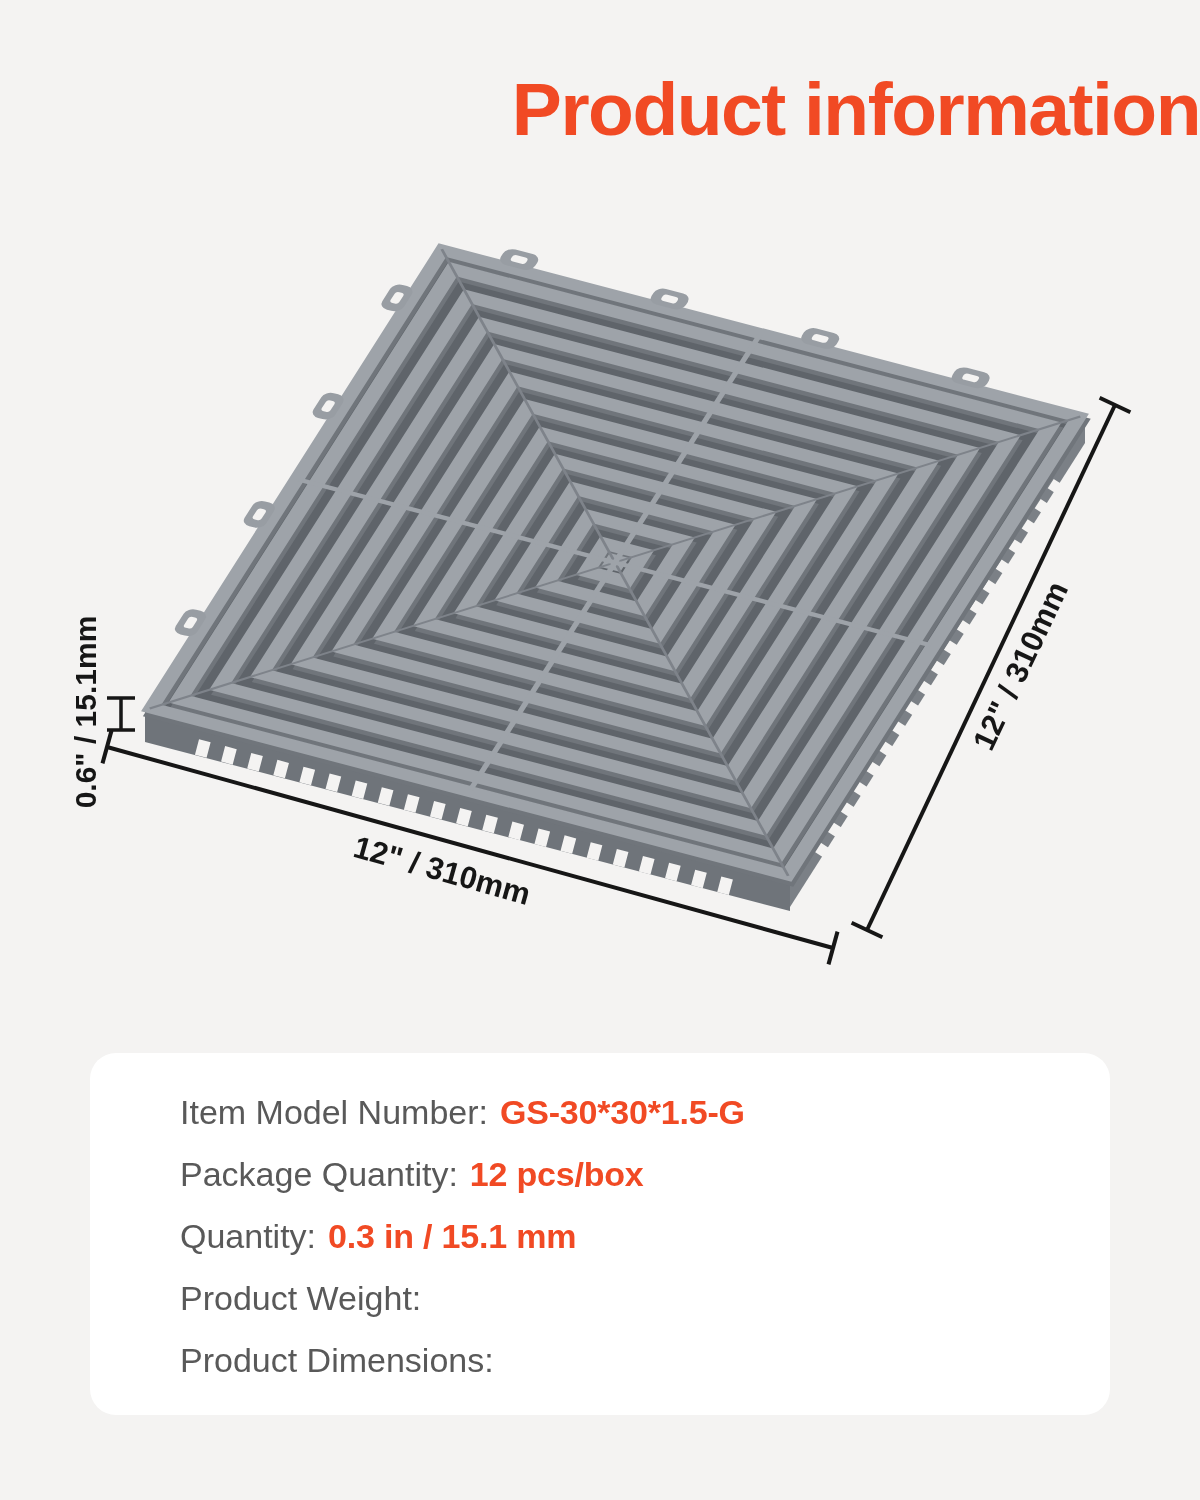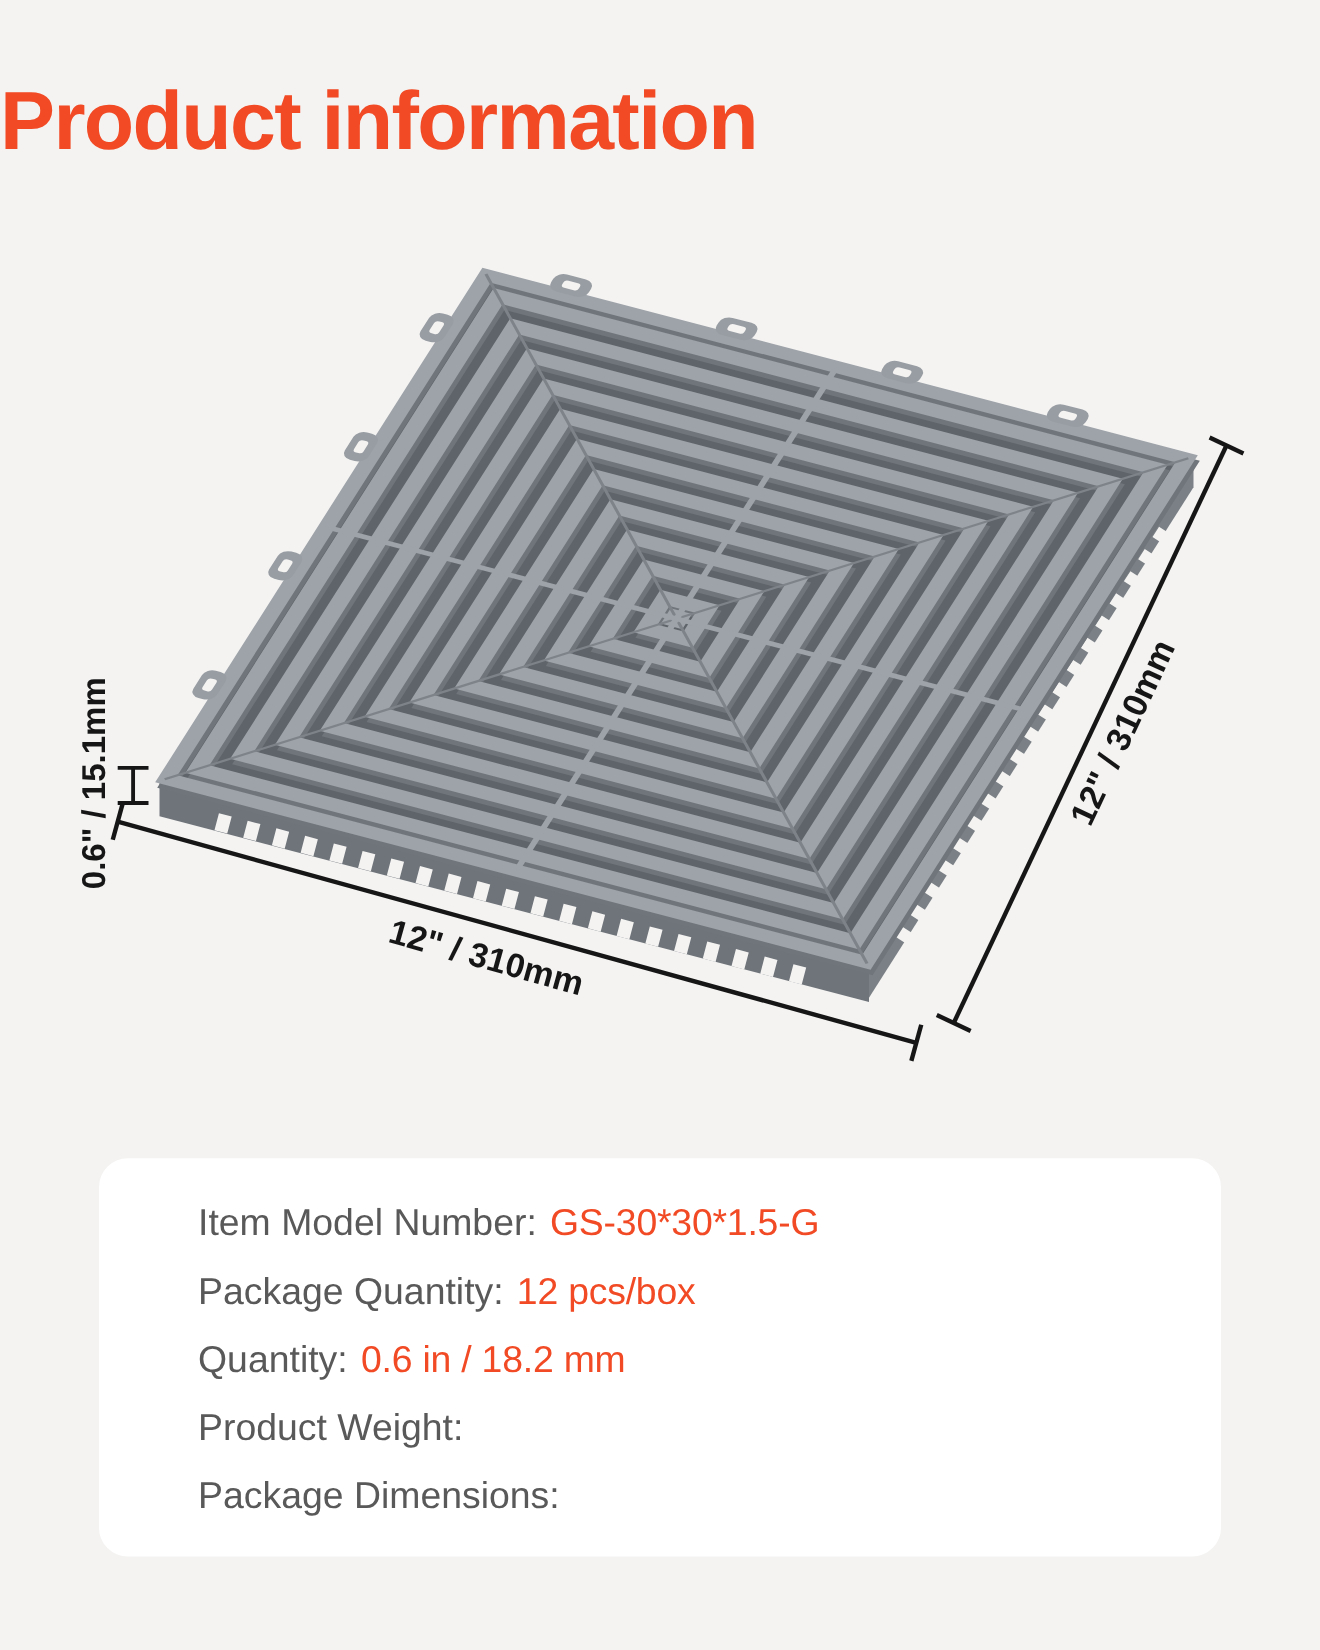--- a/index.html
+++ b/index.html
@@ -16,21 +16,21 @@
   html,body{margin:0;padding:0;}
   body{
     width:1200px;height:1500px;
     background:var(--bg);
     font-family:"Liberation Sans", sans-serif;
     overflow:hidden;position:relative;
   }
   .page{position:absolute;inset:0;}
   .title{
     position:absolute;left:0;top:70px;width:1200px;
-    text-align:left;
+    text-align:right;
     font-size:75px;font-weight:800;letter-spacing:-1.5px;
     color:var(--accent);line-height:1.05;margin:0;
   }
   .tile-svg{position:absolute;left:0;top:0;pointer-events:none;}
   .ring-main{fill:none;stroke:var(--tile-mid);stroke-width:14;}
   .ring-sh{fill:none;stroke:var(--tile-dark);stroke-width:14;}
   .frame-main{fill:none;stroke:var(--tile-mid);stroke-width:13;}
   .frame-sh{fill:none;stroke:var(--tile-dark);stroke-width:13;}
   .weblines{stroke:var(--tile-mid);stroke-width:5;fill:none;}
   .seams{stroke:#7e838a;stroke-width:2.4;fill:none;}
@@ -45,21 +45,21 @@
   .dim-left{left:86px;top:712px;font-size:30px;transform:translate(-50%,-50%) rotate(-90deg);}
   .dim-bottom{left:442px;top:871px;transform:translate(-50%,-50%) rotate(15.6deg);}
   .dim-right{left:1021px;top:666px;transform:translate(-50%,-50%) rotate(-64.7deg);}
   .card{
     position:absolute;left:90px;top:1053px;width:1020px;height:362px;
     background:#ffffff;border-radius:26px;box-sizing:border-box;
     padding:40px 0 0 90px;
   }
   .row{height:43px;margin-bottom:19px;font-size:34px;display:flex;align-items:flex-start;}
   .lab{color:var(--label-gray);}
-  .val{color:var(--accent);font-weight:400;margin-left:12px;letter-spacing:-0.2px;}
+  .val{color:var(--accent);font-weight:700;margin-left:12px;letter-spacing:-0.2px;}
 </style>
 </head>
 <body>
 
 <div class="page">
 
   <h1 class="title">Product information</h1>
 
   <svg class="tile-svg" width="1200" height="1500" viewBox="0 0 1200 1500">
 
@@ -154,23 +154,23 @@
     <div class="row">
       <span class="lab">Item Model Number:</span>
       <span class="val">GS-30*30*1.5-G</span>
     </div>
     <div class="row">
       <span class="lab">Package Quantity:</span>
       <span class="val">12 pcs/box</span>
     </div>
     <div class="row">
       <span class="lab">Quantity:</span>
-      <span class="val">0.6 in / 18.2 mm</span>
+      <span class="val">0.3 in / 15.1 mm</span>
     </div>
     <div class="row">
       <span class="lab">Product Weight:</span>
     </div>
     <div class="row">
-      <span class="lab">Package Dimensions:</span>
+      <span class="lab">Product Dimensions:</span>
     </div>
   </div>
 
 </div>
 
 </body></html>

